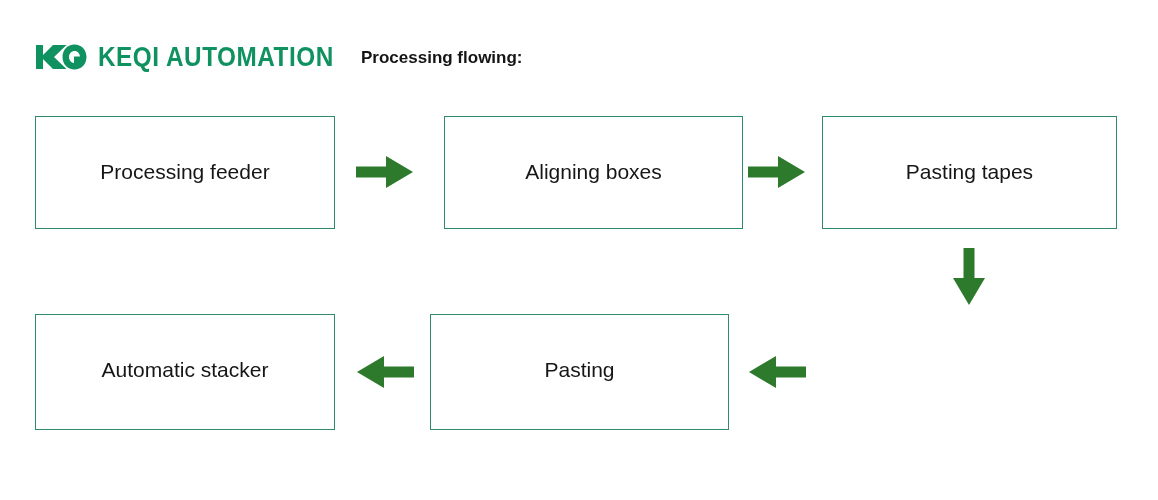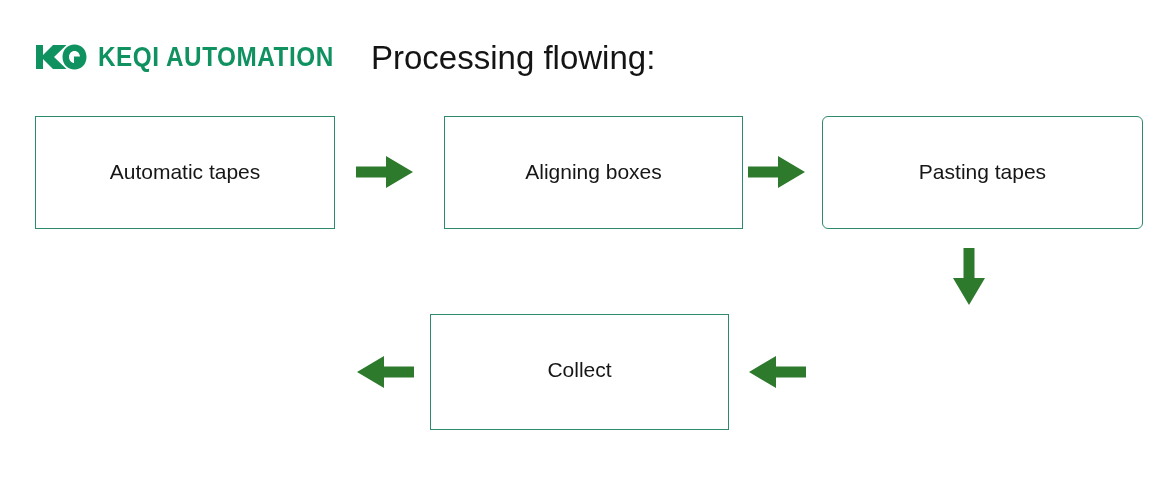--- a/index.html
+++ b/index.html
@@ -43,25 +43,24 @@
     font-weight: 700;
     font-size: 27px;
     letter-spacing: 0.6px;
     color: #0f9160;
     transform: scaleX(0.90);
     transform-origin: left center;
     line-height: 1;
     margin-right: 1px;
   }
   .page-title {
-    font-size: 33px;
-    font-weight: 400;
+    font-size: 17px;
+    font-weight: 700;
     color: #141414;
     line-height: 1;
-    margin-left: 10px;
   }
 
   
   .node {
     position: absolute;
     box-sizing: border-box;
     background: #ffffff;
     border: 1px solid #2d8a6c;
     display: flex;
     align-items: flex-start;
@@ -72,21 +71,21 @@
     font-weight: 400;
     color: #161616;
     line-height: 1;
     padding-top: 44px;
     text-align: center;
     white-space: nowrap;
   }
 
   .node.n1 { left: 35px;  top: 116px; width: 300px; height: 113px; }
   .node.n2 { left: 444px; top: 116px; width: 299px; height: 113px; }
-  .node.n3 { left: 822px; top: 116px; width: 321px; height: 113px; border-radius: 6px; }
+  .node.n3 { left: 822px; top: 116px; width: 295px; height: 113px; }
   .node.n4 { left: 822px; top: 314px; width: 295px; height: 116px; }
   .node.n5 { left: 430px; top: 314px; width: 299px; height: 116px; }
   .node.n6 { left: 35px;  top: 314px; width: 300px; height: 116px; }
 
   
   .arrow {
     position: absolute;
     display: block;
   }
   .arrow.a-right1 { left: 356px; top: 152px; width: 58px; height: 40px; }
@@ -113,36 +112,39 @@
                M79 14 C72.5 14 68 19.3 68 26 C68 32.7 72.5 38 79 38 C85.5 38 90 32.7 90 26 C90 19.3 85.5 14 79 14 Z" fill="#0f9160" fill-rule="evenodd"></path>
 
       <path d="M78 25 H97 V38 H78 Z" fill="#0f9160"></path>
     </svg>
 
     <span class="brand-name">KEQI AUTOMATION</span>
     <span class="page-title">Processing flowing:</span>
   </div>
 
   <div class="node n1">
-    <span class="node-label">Automatic tapes</span>
+    <span class="node-label">Processing feeder</span>
   </div>
 
   <div class="node n2">
     <span class="node-label">Aligning boxes</span>
   </div>
 
   <div class="node n3">
     <span class="node-label">Pasting tapes</span>
   </div>
 
 
   <div class="node n5">
-    <span class="node-label">Collect</span>
+    <span class="node-label">Pasting</span>
   </div>
 
+  <div class="node n6">
+    <span class="node-label">Automatic stacker</span>
+  </div>
 
   <svg class="arrow a-right1" viewBox="0 0 58 40" aria-hidden="true">
     <path d="M0 14.5 H30 V4 L57 20 L30 36 V25.5 H0 Z" fill="#2d7a2d"></path>
   </svg>
 
   <svg class="arrow a-right2" viewBox="0 0 58 40" aria-hidden="true">
     <path d="M0 14.5 H30 V4 L57 20 L30 36 V25.5 H0 Z" fill="#2d7a2d"></path>
   </svg>
 
   <svg class="arrow a-down" viewBox="0 0 40 58" aria-hidden="true">

